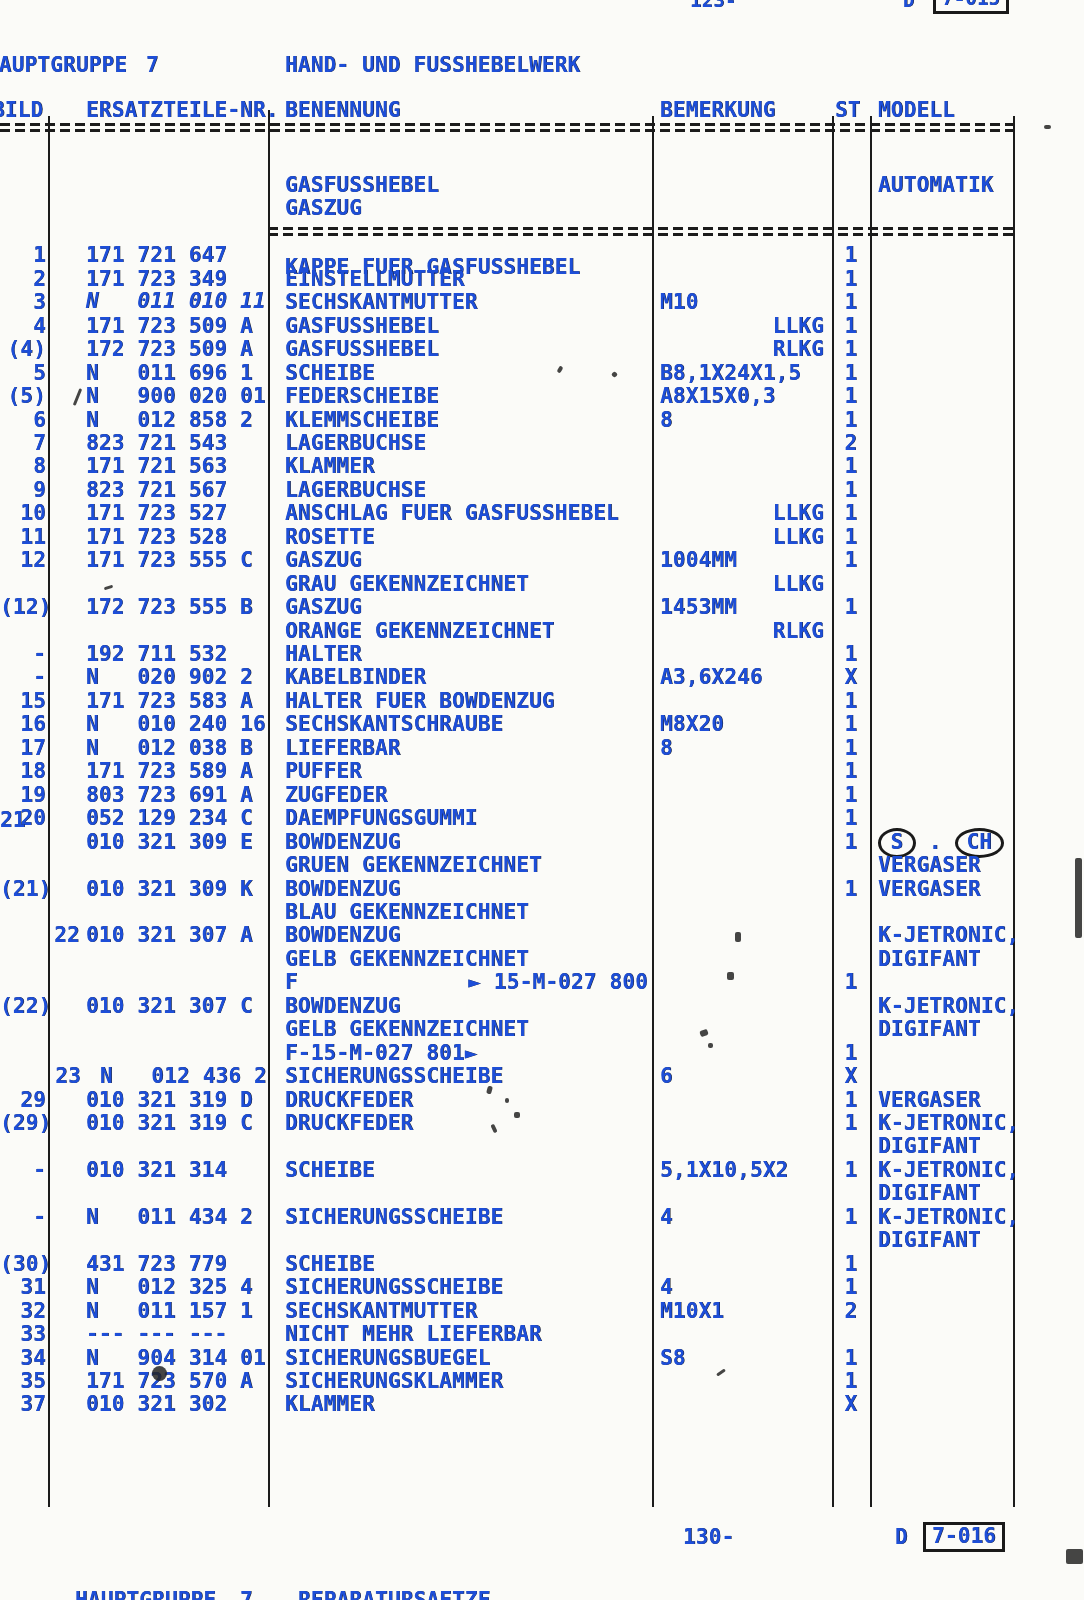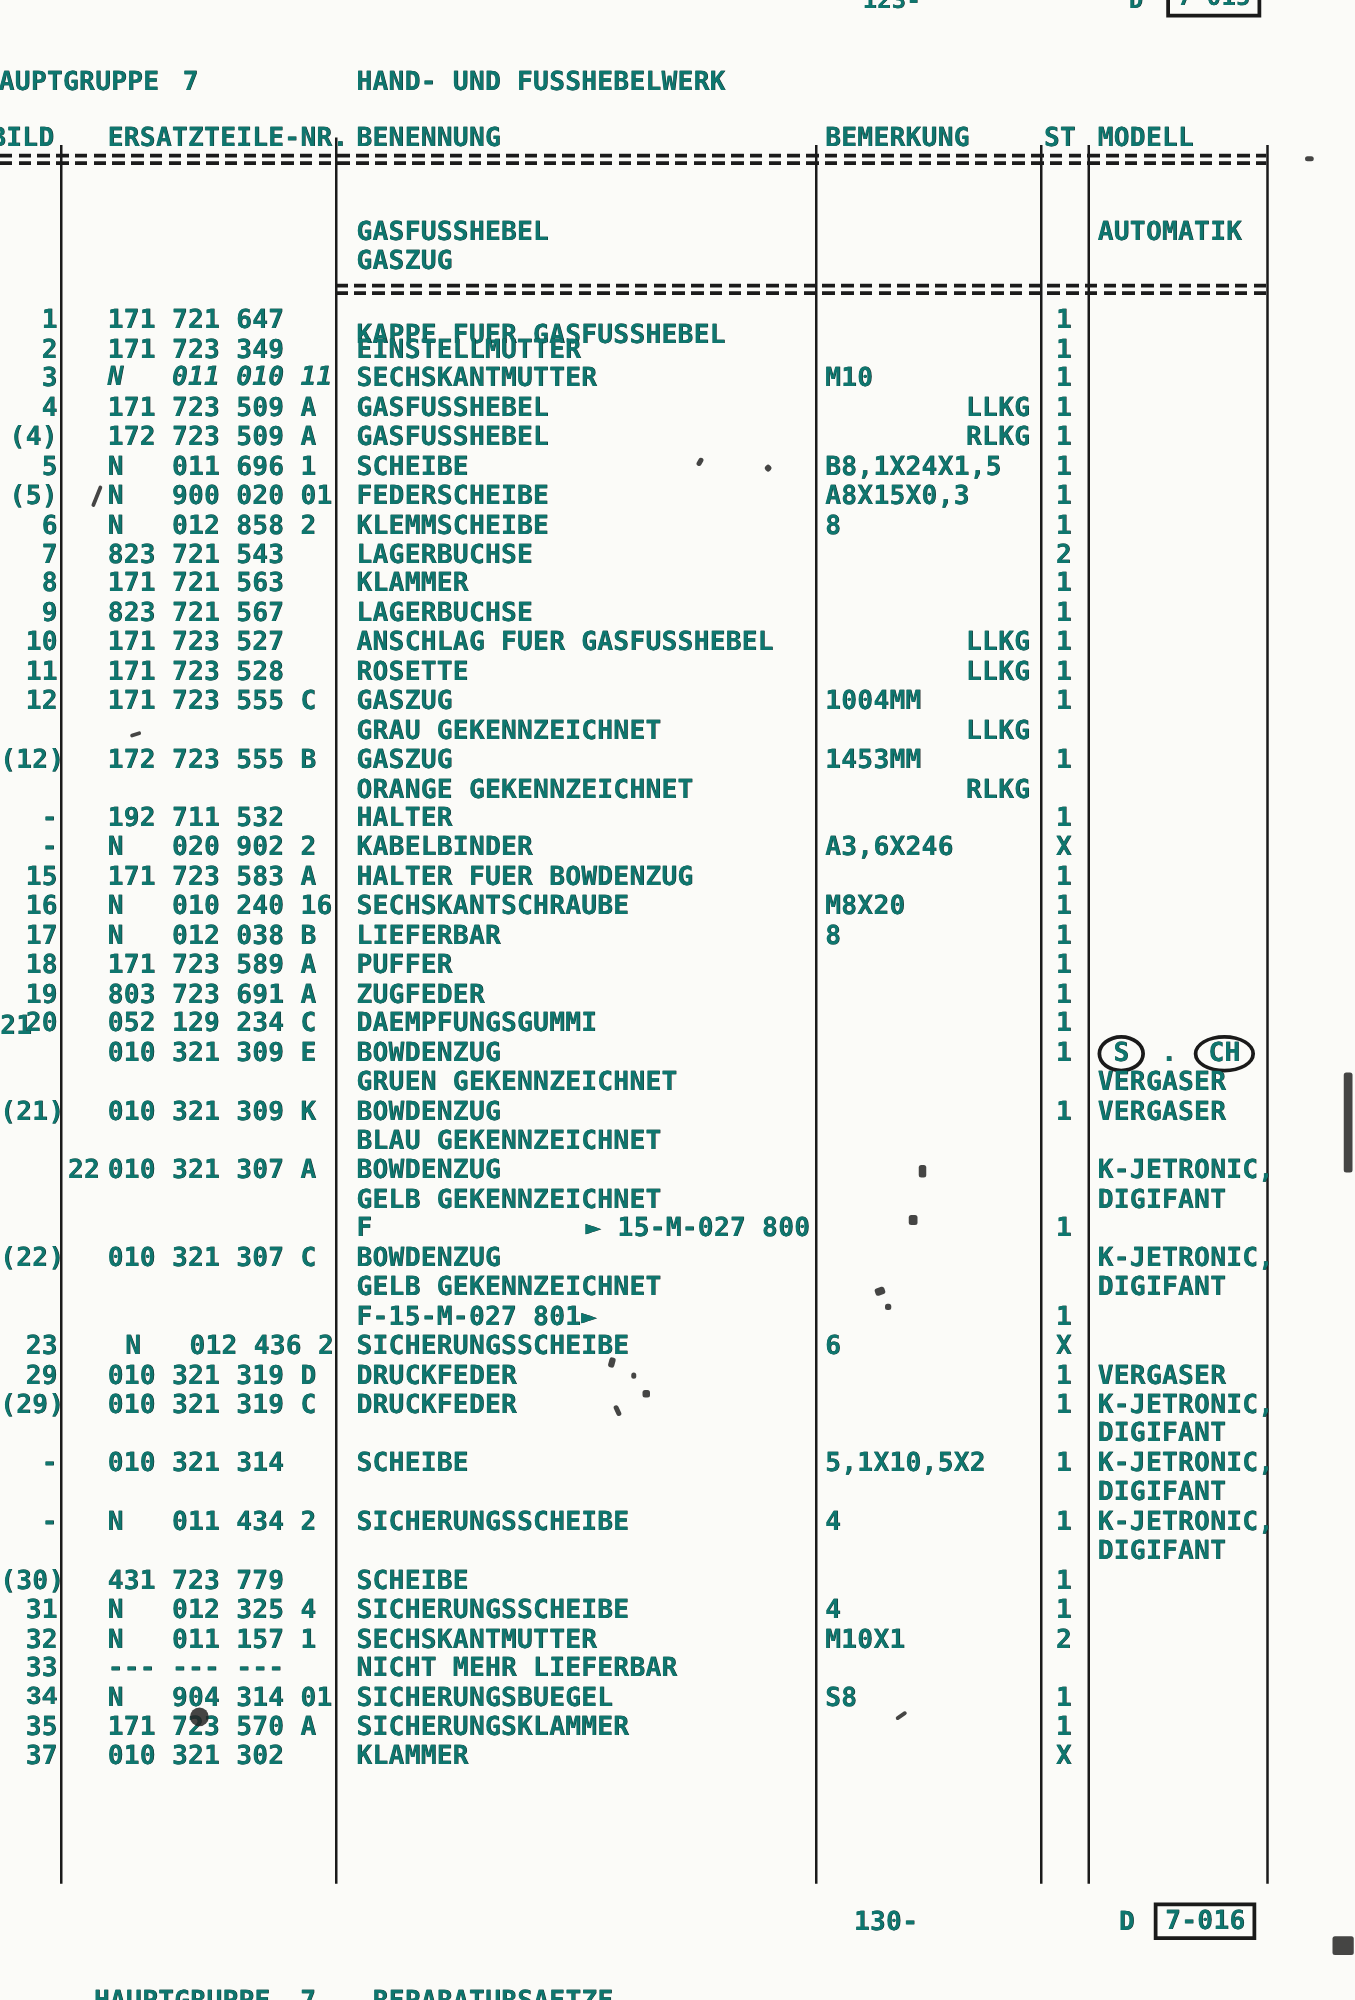--- a/index.html
+++ b/index.html
@@ -1,18 +1,18 @@
 <!DOCTYPE html>
 <html><head>
 <meta charset="utf-8">
 <style>
   html,body{margin:0;padding:0;background:#e8e8e4;}
   .page{
     position:relative;width:1084px;height:1600px;overflow:hidden;
-    background:#fbfbf8;color:#0f766e;
+    background:#fbfbf8;color:#1d4ed8;
     font-family:"DejaVu Sans Mono", monospace;
     font-weight:bold;
   }
   .t{
     position:absolute;font-size:21px;line-height:23px;letter-spacing:.2px;
     white-space:pre;text-shadow:.4px 0 0 #1a1a1a;
   }
   .small{font-size:19px;}
   .vline{position:absolute;width:2px;background:#1b1b1b;}
   .dash{
@@ -194,21 +194,21 @@
       <div class="t" style="top: 971px; left: 285px; width: 363px; text-align: right;">► 15-M-027 800</div>
       <div class="t" style="top: 971px; left: 832px; width: 38px; text-align: center;">1</div>
       <div class="t" style="top: 995px; left: 0px; width: 46px; text-align: right;">(22)</div>
       <div class="t" style="top: 995px; left: 86px;">010 321 307 C</div>
       <div class="t" style="top: 995px; left: 285px;">BOWDENZUG</div>
       <div class="t" style="top: 995px; left: 878px;">K-JETRONIC,</div>
       <div class="t" style="top: 1018px; left: 285px;">GELB GEKENNZEICHNET</div>
       <div class="t" style="top: 1018px; left: 878px;">DIGIFANT</div>
       <div class="t" style="top: 1042px; left: 285px;">F-15-M-027 801►</div>
       <div class="t" style="top: 1042px; left: 832px; width: 38px; text-align: center;">1</div>
-      <div class="t" style="top: 1065px; left: 0px; width: 46px; text-align: right;">23</div>
+      <div class="t" style="top: 1065px; left: 0px; width: 46px; text-align: right; padding-left: 35px;">23</div>
       <div class="t" style="top: 1065px; left: 86px; margin-left: 14px;">N   012 436 2</div>
       <div class="t" style="top: 1065px; left: 285px;">SICHERUNGSSCHEIBE</div>
       <div class="t" style="top: 1065px; left: 660px;">6</div>
       <div class="t" style="top: 1065px; left: 832px; width: 38px; text-align: center;">X</div>
       <div class="t" style="top: 1089px; left: 0px; width: 46px; text-align: right;">29</div>
       <div class="t" style="top: 1089px; left: 86px;">010 321 319 D</div>
       <div class="t" style="top: 1089px; left: 285px;">DRUCKFEDER</div>
       <div class="t" style="top: 1089px; left: 832px; width: 38px; text-align: center;">1</div>
       <div class="t" style="top: 1089px; left: 878px;">VERGASER</div>
       <div class="t" style="top: 1112px; left: 0px; width: 46px; text-align: right;">(29)</div>
@@ -241,21 +241,21 @@
       <div class="t" style="top: 1276px; left: 660px;">4</div>
       <div class="t" style="top: 1276px; left: 832px; width: 38px; text-align: center;">1</div>
       <div class="t" style="top: 1300px; left: 0px; width: 46px; text-align: right;">32</div>
       <div class="t" style="top: 1300px; left: 86px;">N   011 157 1</div>
       <div class="t" style="top: 1300px; left: 285px;">SECHSKANTMUTTER</div>
       <div class="t" style="top: 1300px; left: 660px;">M10X1</div>
       <div class="t" style="top: 1300px; left: 832px; width: 38px; text-align: center;">2</div>
       <div class="t" style="top: 1323px; left: 0px; width: 46px; text-align: right;">33</div>
       <div class="t" style="top: 1323px; left: 86px;">--- --- ---</div>
       <div class="t" style="top: 1323px; left: 285px;">NICHT MEHR LIEFERBAR</div>
-      <div class="t" style="top: 1347px; left: 0px; width: 46px; text-align: right; font-family: Liberation Mono, monospace;">34</div>
+      <div class="t" style="top: 1347px; left: 0px; width: 46px; text-align: right;">34</div>
       <div class="t" style="top: 1347px; left: 86px;">N   904 314 01</div>
       <div class="t" style="top: 1347px; left: 285px;">SICHERUNGSBUEGEL</div>
       <div class="t" style="top: 1347px; left: 660px;">S8</div>
       <div class="t" style="top: 1347px; left: 832px; width: 38px; text-align: center;">1</div>
       <div class="t" style="top: 1370px; left: 0px; width: 46px; text-align: right;">35</div>
       <div class="t" style="top: 1370px; left: 86px;">171 723 570 A</div>
       <div class="t" style="top: 1370px; left: 285px;">SICHERUNGSKLAMMER</div>
       <div class="t" style="top: 1370px; left: 832px; width: 38px; text-align: center;">1</div>
       <div class="t" style="top: 1393px; left: 0px; width: 46px; text-align: right;">37</div>
       <div class="t" style="top: 1393px; left: 86px;">010 321 302</div>

